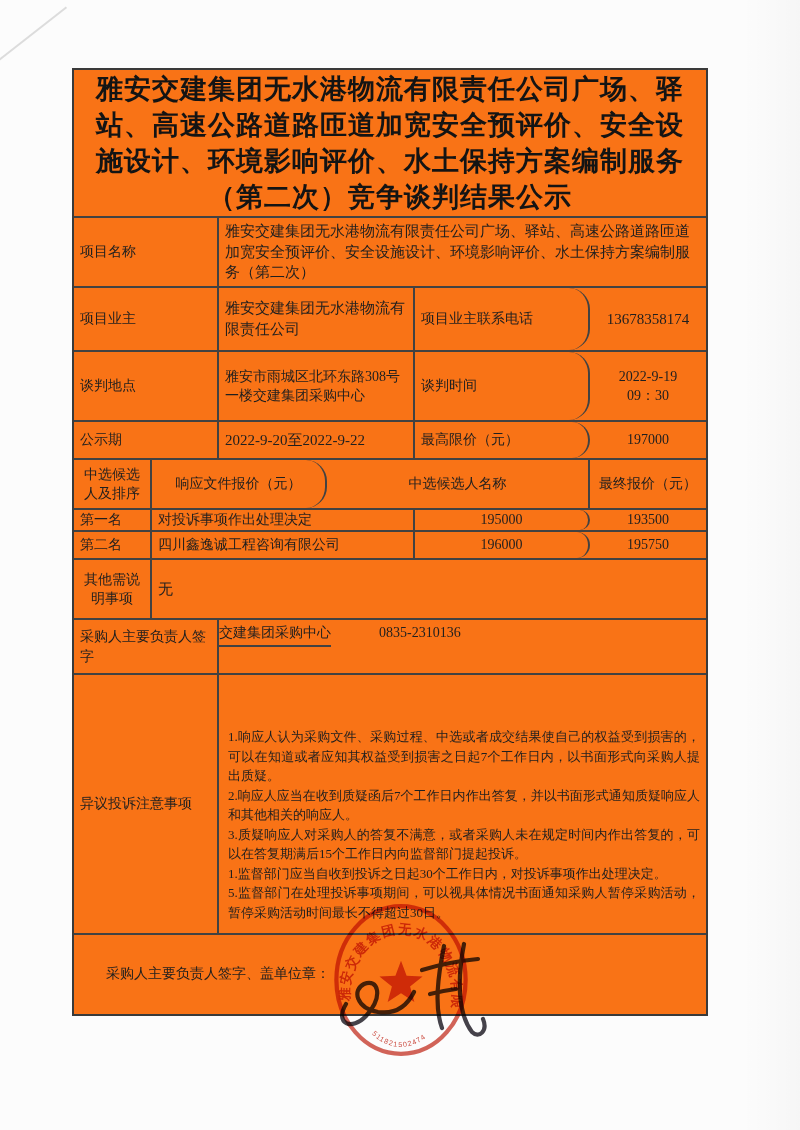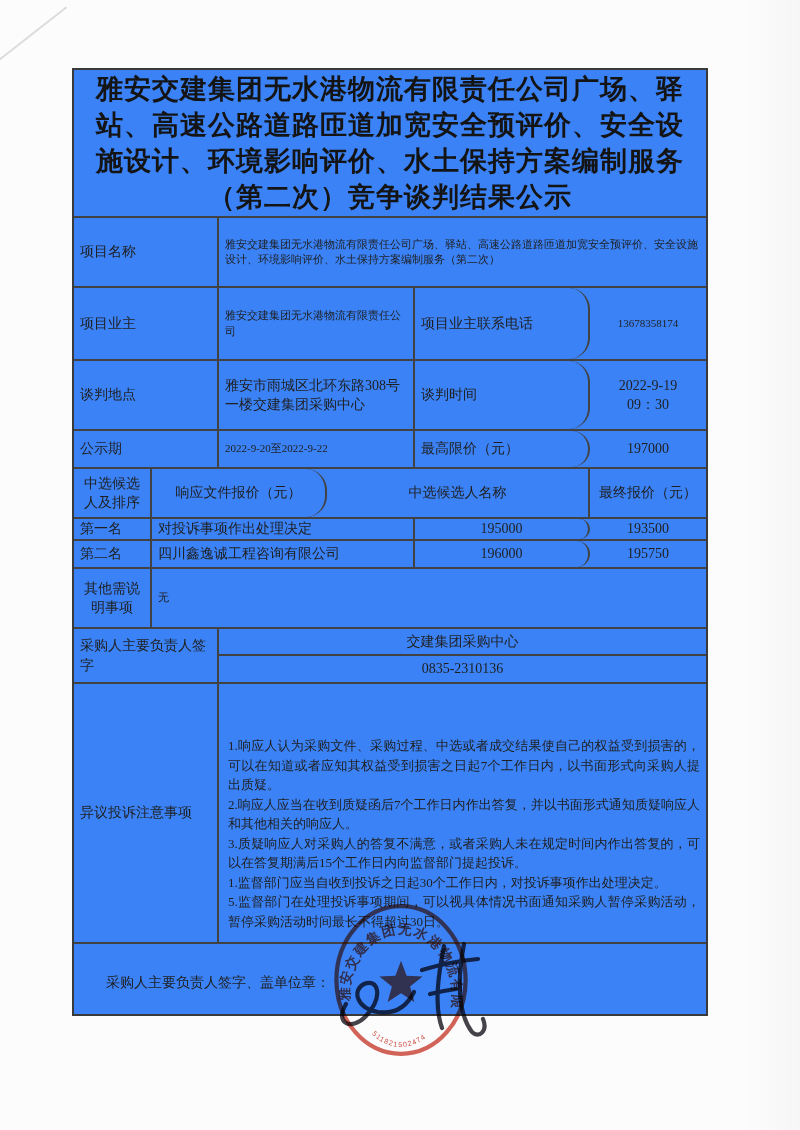--- a/index.html
+++ b/index.html
@@ -16,21 +16,21 @@
     background:#dcdcdc; transform:rotate(-38deg);
   }
   .scan-edge-right {
     position:absolute; right:0; top:0; width:58px; height:1130px;
     background:linear-gradient(to right, rgba(0,0,0,0) 0%, rgba(0,0,0,0.025) 100%);
   }
   .doc {
     position:absolute; left:72px; top:68px;
     width:636px; height:948px;
     border:2px solid #3a3a3a;
-    background:#3b82f6;
+    background:#f97316;
   }
   .row { display:flex; border-bottom:2px solid #424242; }
   .row.last { border-bottom:none;padding-left:26px; }
   .cell {
     border-right:2px solid #424242;
     display:flex; align-items:center;
     padding:3px 6px;
     font-size:14px; line-height:1.38;
     overflow:hidden;
   }
@@ -38,22 +38,22 @@
   .w78{width:78px;} .w116{width:116px;} .w145{width:145px;}
   .w175{width:175px;border-radius:21px;} .w196{width:196px;} .w263{width:263px;}
   .w487{width:487px;} .w554{width:554px;} .wfull{width:632px;}
   .center { justify-content:center; text-align:center; }
   .title-cell {
     font-family:"Liberation Sans","DejaVu Sans",sans-serif;
     font-weight:bold; font-size:27px; line-height:36px;
     letter-spacing:1px; text-align:center;
     justify-content:center; padding:5px 12px; color:#141414;
   }
-  .val15 { font-size:11px; }
-  .stack { display:flex; flex-direction:column; width:487px; }
+  .val15 { font-size:15px; }
+  .stack { display:flex; flex-direction:row; width:487px;gap:48px; }
   .subrow {
     display:flex; align-items:center; justify-content:center;
     font-size:14px;
   }
   .subrow.first { border-bottom:2px solid #424242; }
   .para-cell {
     width:487px; display:block;
     padding:52px 6px 6px 9px;
     font-size:13px; line-height:19.5px;
     text-align:justify;
@@ -79,21 +79,21 @@
 
   <div class="row" style="height:148px">
     <div class="cell endc wfull title-cell">雅安交建集团无水港物流有限责任公司广场、驿站、高速公路道路匝道加宽安全预评价、安全设施设计、环境影响评价、水土保持方案编制服务（第二次）竞争谈判结果公示</div>
   </div>
 
   <div class="row" style="height:70px">
     <div class="cell w145">项目名称</div>
     <div class="cell endc w487 val15">雅安交建集团无水港物流有限责任公司广场、驿站、高速公路道路匝道加宽安全预评价、安全设施设计、环境影响评价、水土保持方案编制服务（第二次）</div>
   </div>
 
-  <div class="row" style="height:73px">
+  <div class="row" style="height:64px">
     <div class="cell w145">项目业主</div>
     <div class="cell w196 val15">雅安交建集团无水港物流有限责任公司</div>
     <div class="cell w175">项目业主联系电话</div>
     <div class="cell endc w116 center val15">13678358174</div>
   </div>
 
   <div class="row" style="height:70px">
     <div class="cell w145">谈判地点</div>
     <div class="cell w196">雅安市雨城区北环东路308号一楼交建集团采购中心</div>
     <div class="cell w175">谈判时间</div>

